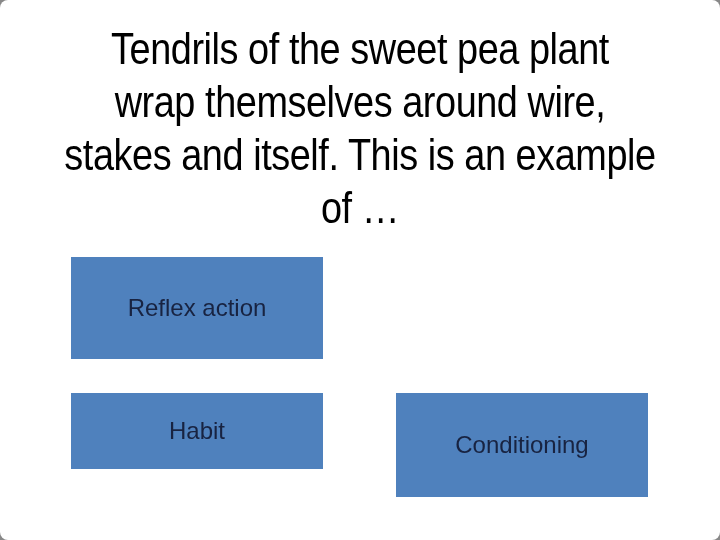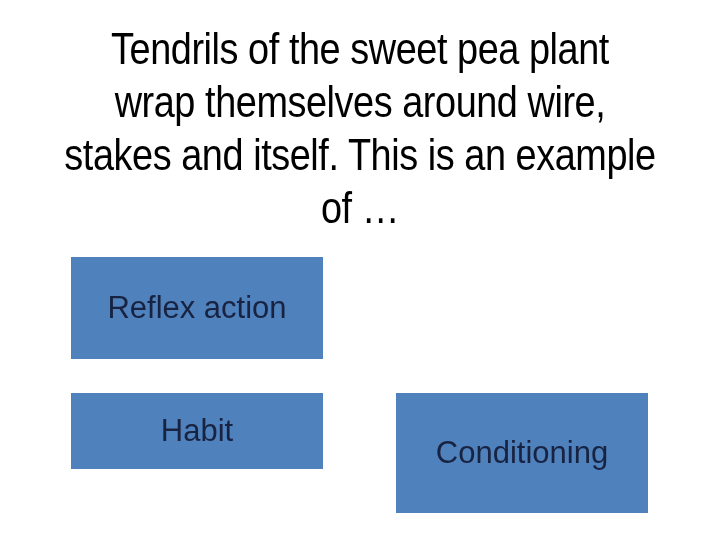--- a/index.html
+++ b/index.html
@@ -14,20 +14,21 @@
     font-family: "Liberation Sans", sans-serif;
     display: flex;
     justify-content: center;
   }
   .slide {
     position: relative;
     width: 720px;
     height: 540px;
     background: var(--bg);
     overflow: hidden;
+    border-radius: 8px;
   }
   .title {
     position: absolute;
     left: 0;
     right: 0;
     top: 22px;
     text-align: center;
     color: var(--title-text);
     font-size: 44px;
     line-height: 53px;
@@ -39,30 +40,30 @@
   }
   .option {
     position: absolute;
     width: 252px;
     height: 102px;
     background: var(--option-fill);
     color: var(--option-text);
     display: flex;
     align-items: center;
     justify-content: center;
-    font-size: 31px;
+    font-size: 24px;
     font-weight: 400;
     cursor: pointer;
     border: none;
     text-align: center;
   }
   .option.r0c0 { left: 71px;  top: 257px; }
   .option.r0c1 { left: 396px; top: 257px; }
   .option.r1c0 { left: 71px;  top: 393px; height: 76px; }
-  .option.r1c1 { left: 396px; top: 393px; height: 120px; }
+  .option.r1c1 { left: 396px; top: 393px; height: 104px; }
 </style>
 </head>
 <body>
 
 <div class="slide">
 
   <div class="title">
     <div>Tendrils of the sweet pea plant</div>
     <div>wrap themselves around wire,</div>
     <div>stakes and itself. This is an example</div>

